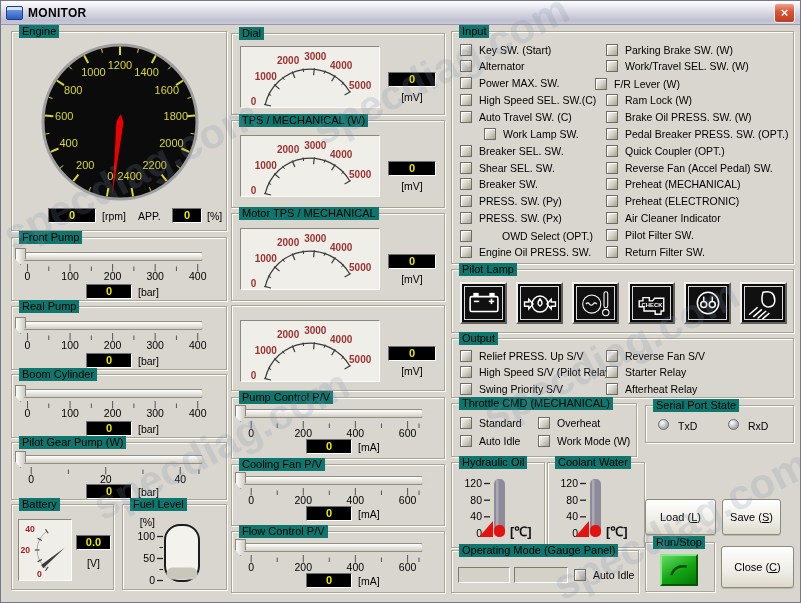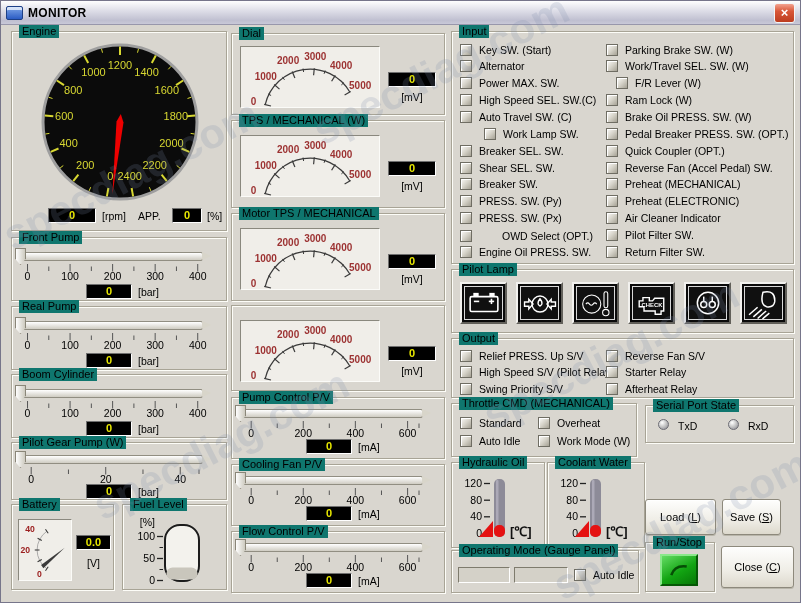--- a/index.html
+++ b/index.html
@@ -476,21 +476,21 @@
         <span class="ind-lab">Engine Oil PRESS. SW.</span>
       </div>
       <div class="ind-row" style="left: 154px; top: 11px;">
         <span class="ind"></span>
         <span class="ind-lab">Parking Brake SW. (W)</span>
       </div>
       <div class="ind-row" style="left: 154px; top: 27.9px;">
         <span class="ind"></span>
         <span class="ind-lab">Work/Travel SEL. SW. (W)</span>
       </div>
-      <div class="ind-row" style="left: 164px; top: 44.7px;">
+      <div class="ind-row" style="left: 143px; top: 44.7px; align-items: flex-end;">
         <span class="ind"></span>
         <span class="ind-lab">F/R Lever (W)</span>
       </div>
       <div class="ind-row" style="left: 154px; top: 61.6px;">
         <span class="ind"></span>
         <span class="ind-lab">Ram Lock (W)</span>
       </div>
       <div class="ind-row" style="left: 154px; top: 78.4px;">
         <span class="ind"></span>
         <span class="ind-lab">Brake Oil PRESS. SW. (W)</span>

